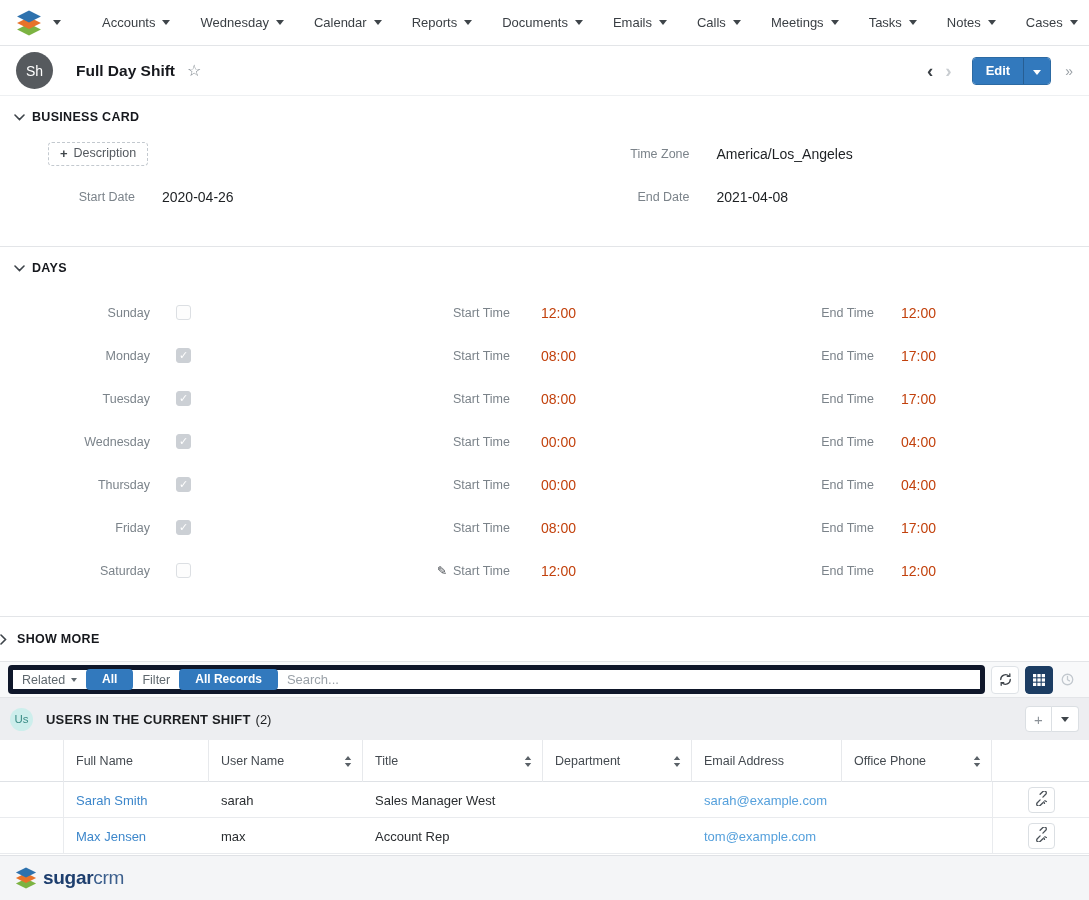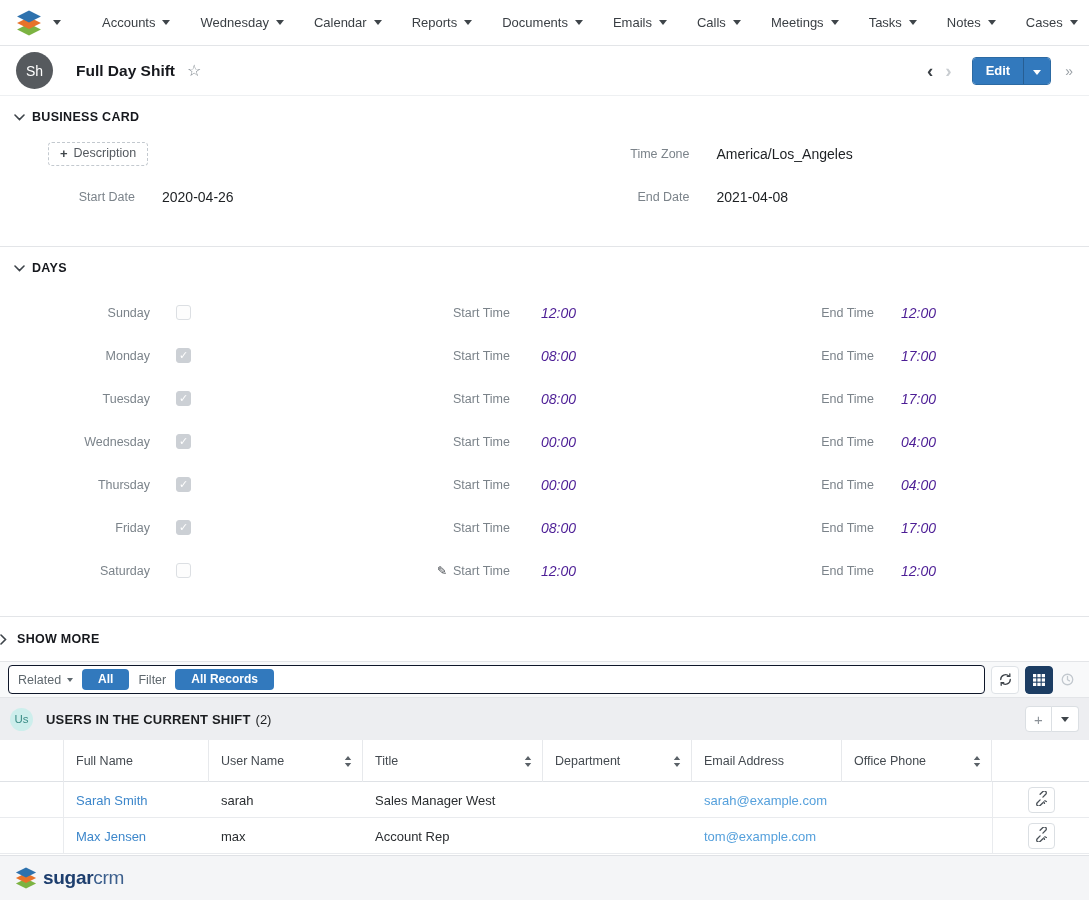--- a/index.html
+++ b/index.html
@@ -42,27 +42,27 @@
   .days { height:370px; border-top:1px solid #e3e5e8; }
   .day-rows { margin-top:14px; }
   .day-row { display:grid; grid-template-columns:150px 60px 300px 200px 164px 1fr; align-items:center; height:43px; }
   .day-label { text-align:right; font-size:12.5px; color:#7b838a; }
   .day-cb { padding-left:26px; }
   .checkbox { width:15px; height:15px; border-radius:3px; border:1px solid #dcdfe3; background:#fdfdfd; display:flex; align-items:center; justify-content:center; cursor:pointer; }
   .checkbox.checked { background:#ccd0d5; border-color:#ccd0d5; color:#fff; font-size:11px; line-height:1; }
   .time-label { text-align:left; font-size:12.5px; color:#7b838a; display:flex; justify-content:flex-end; align-items:center; gap:6px; }
   .pencil { color:#3b4046; font-size:12px; }
   .t-start { padding-left:31px; } .t-end { padding-left:27px; }
-  .time-value { font-size:14px; color:#4c1d95; cursor:pointer;font-style:italic; }
+  .time-value { font-size:14px; color:#c2410c; cursor:pointer; }
 
   .show-more { height:45px; border-top:1px solid #e3e5e8; display:flex; align-items:center; gap:10px; font-size:12.5px; font-weight:bold; letter-spacing:.3px; color:#16181d; cursor:pointer; background:#fff; }
 
   
   .filter-bar { height:37px; background:#f8f9fa; border-top:1px solid #e3e5e8; border-bottom:1px solid #e3e5e8; display:flex; align-items:center; padding:0 8px; gap:6px; }
-  .search-shell { flex:1; height:29px; background:#fff; border:1px solid #0f172a; border-radius:4px; display:flex; align-items:center; gap:9px; padding:0 9px; }
+  .search-shell { flex:1; height:29px; background:#fff; border:5px solid #0f172a; border-radius:4px; display:flex; align-items:center; gap:9px; padding:0 9px; }
   .related { display:flex; align-items:center; gap:6px; font-size:12.5px; color:#5f686e; cursor:pointer; }
   .related .caret { border-top-color:#5f686e; border-left-width:3.5px; border-right-width:3.5px; border-top-width:4.5px; }
   .pill { background:var(--accent,#3279bd); color:#fff; font-size:12px; font-weight:bold; border-radius:4px; padding:3px 16px 4px; cursor:pointer; }
   .filter-label { font-size:12.5px; color:#5f686e; cursor:pointer; }
   .search-input { border:0; outline:0; flex:1; font-family:inherit; font-size:13px; color:#3a3f44; background:transparent; }
   .search-input::placeholder { color:#9aa1a8; }
   .icon-btn { width:28px; height:28px; background:#fff; border:1px solid #dfe3e7; border-radius:4px; display:flex; align-items:center; justify-content:center; cursor:pointer; }
   .view-toggle { display:flex; border-radius:4px; overflow:hidden; }
   .vt { width:28px; height:28px; display:flex; align-items:center; justify-content:center; cursor:pointer; }
   .vt.dark { background:var(--navy,#1c3d63); border:1px solid var(--navy,#1c3d63); border-radius:4px; }
@@ -326,20 +326,21 @@
 
   <div class="filter-bar">
     <div class="search-shell">
       <div class="related">
         <span>Related</span>
         <span class="caret"></span>
       </div>
       <span class="pill">All</span>
       <span class="filter-label">Filter</span>
       <span class="pill">All Records</span>
+      <input class="search-input" placeholder="Search..." style="">
     </div>
     <button class="icon-btn">
       <svg width="15" height="15" viewBox="0 0 16 16" fill="none" stroke="#3d4349" stroke-width="1.4" stroke-linecap="round">
         <path d="M13.1 8a5.1 5.1 0 0 1-8.8 3.5M2.9 8a5.1 5.1 0 0 1 8.8-3.5"></path>
         <path d="M12.6 1.9v2.7h-2.7"></path>
         <path d="M3.4 14.1v-2.7h2.7"></path>
       </svg>
     </button>
     <div class="view-toggle">
       <span class="vt dark">

